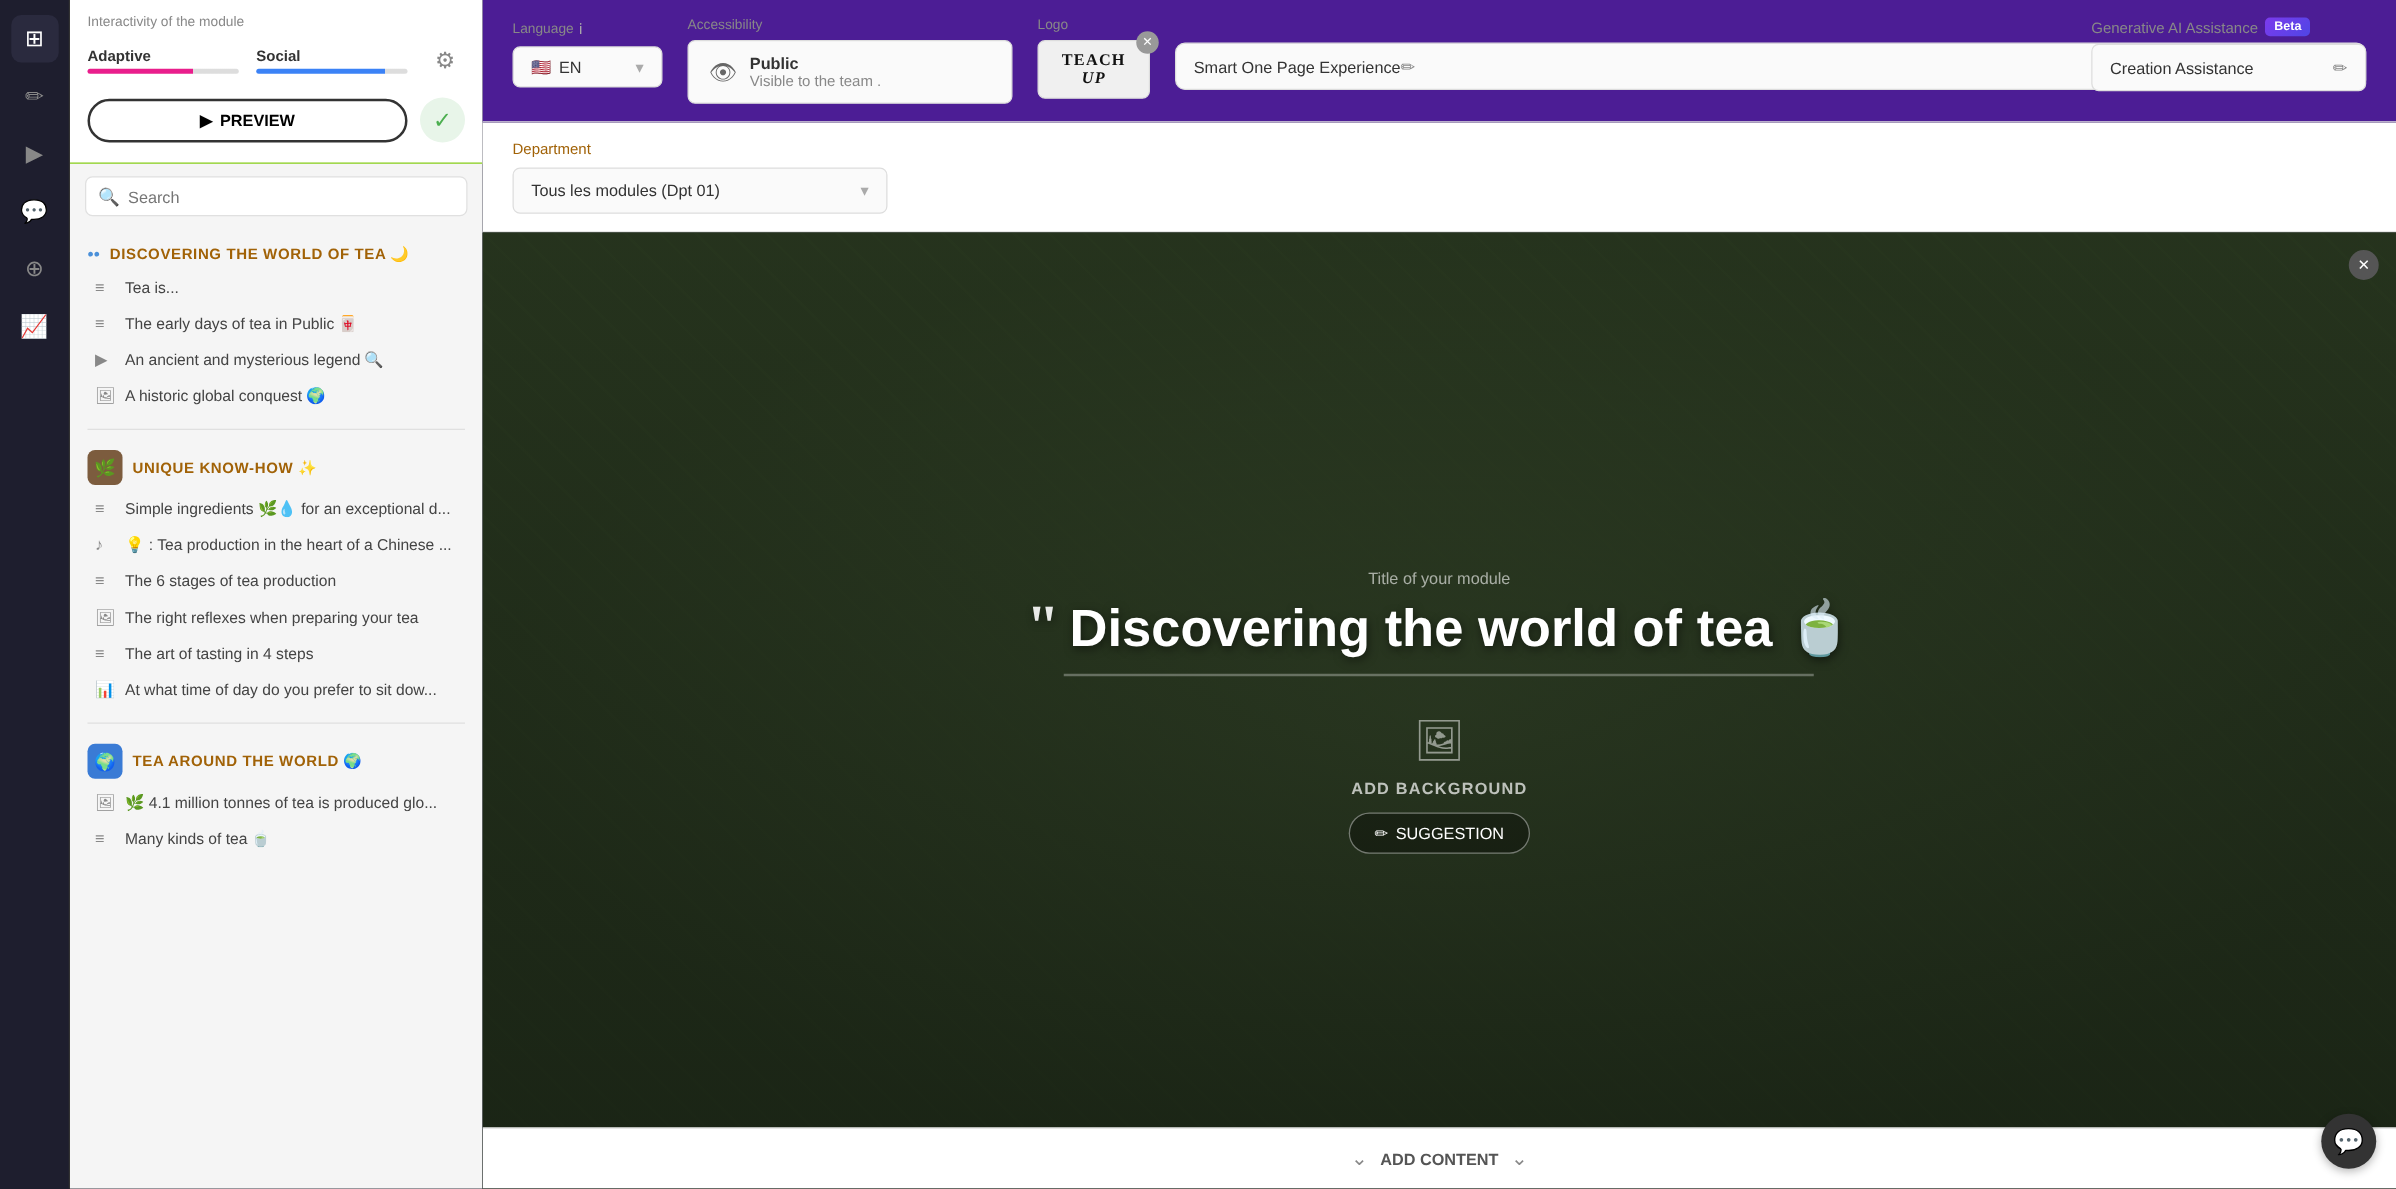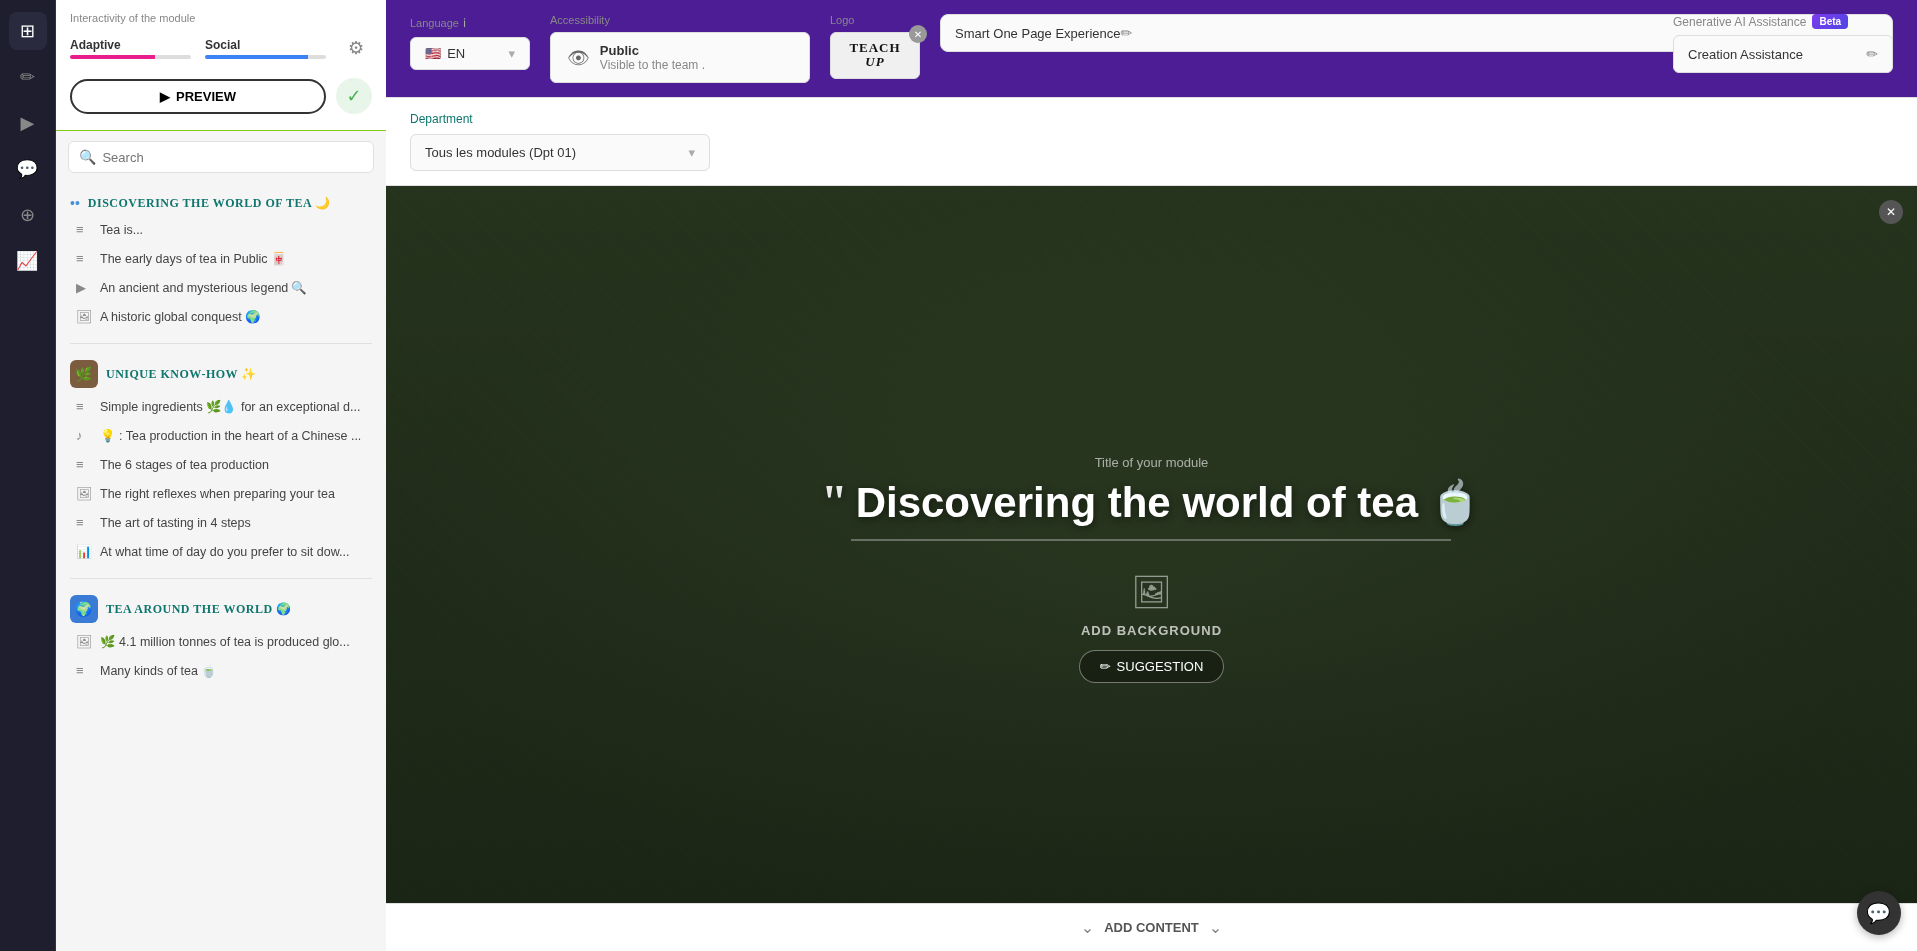--- a/index.html
+++ b/index.html
@@ -136,24 +136,23 @@
       border-radius: 6px;
       background: #4a90d9;
       display: flex;
       align-items: center;
       justify-content: center;
       font-size: 12px;
     }
     .module-header-title {
       font-size: 12px;
       font-weight: 700;
-      color: #0f766e;
+      color: #a16207;
       letter-spacing: 0.5px;
       flex: 1;
-      font-family: Liberation Serif, serif;
     }
     .module-item {
       display: flex;
       align-items: center;
       gap: 8px;
       padding: 7px 14px 7px 20px;
       cursor: pointer;
       font-size: 12.5px;
       color: #444;
     }
@@ -256,32 +255,33 @@
     }
     .teach-up-logo .up { font-style: italic; }
     .experience-row {
       display: flex;
       align-items: center;
       border: 1px solid #ddd;
       border-radius: 8px;
       padding: 10px 14px;
       background: #fafafa;
       cursor: pointer;
+      margin-top: 20px;
     }
     .experience-label { font-size: 13px; color: #333; }
     .edit-icon-small { color: #888; font-size: 14px; cursor: pointer; }
 
     
     .dept-row {
       background: #fff;
       padding: 14px 24px;
       border-bottom: 1px solid #e0e0e0;
       flex-shrink: 0;
     }
-    .dept-label { font-size: 12px; color: #0f766e; margin-bottom: 8px; }
+    .dept-label { font-size: 12px; color: #a16207; margin-bottom: 8px; }
     .dept-select {
       border: 1px solid #ddd;
       border-radius: 6px;
       padding: 10px 14px;
       width: 300px;
       display: flex;
       align-items: center;
       justify-content: space-between;
       background: #fafafa;
       cursor: pointer;

